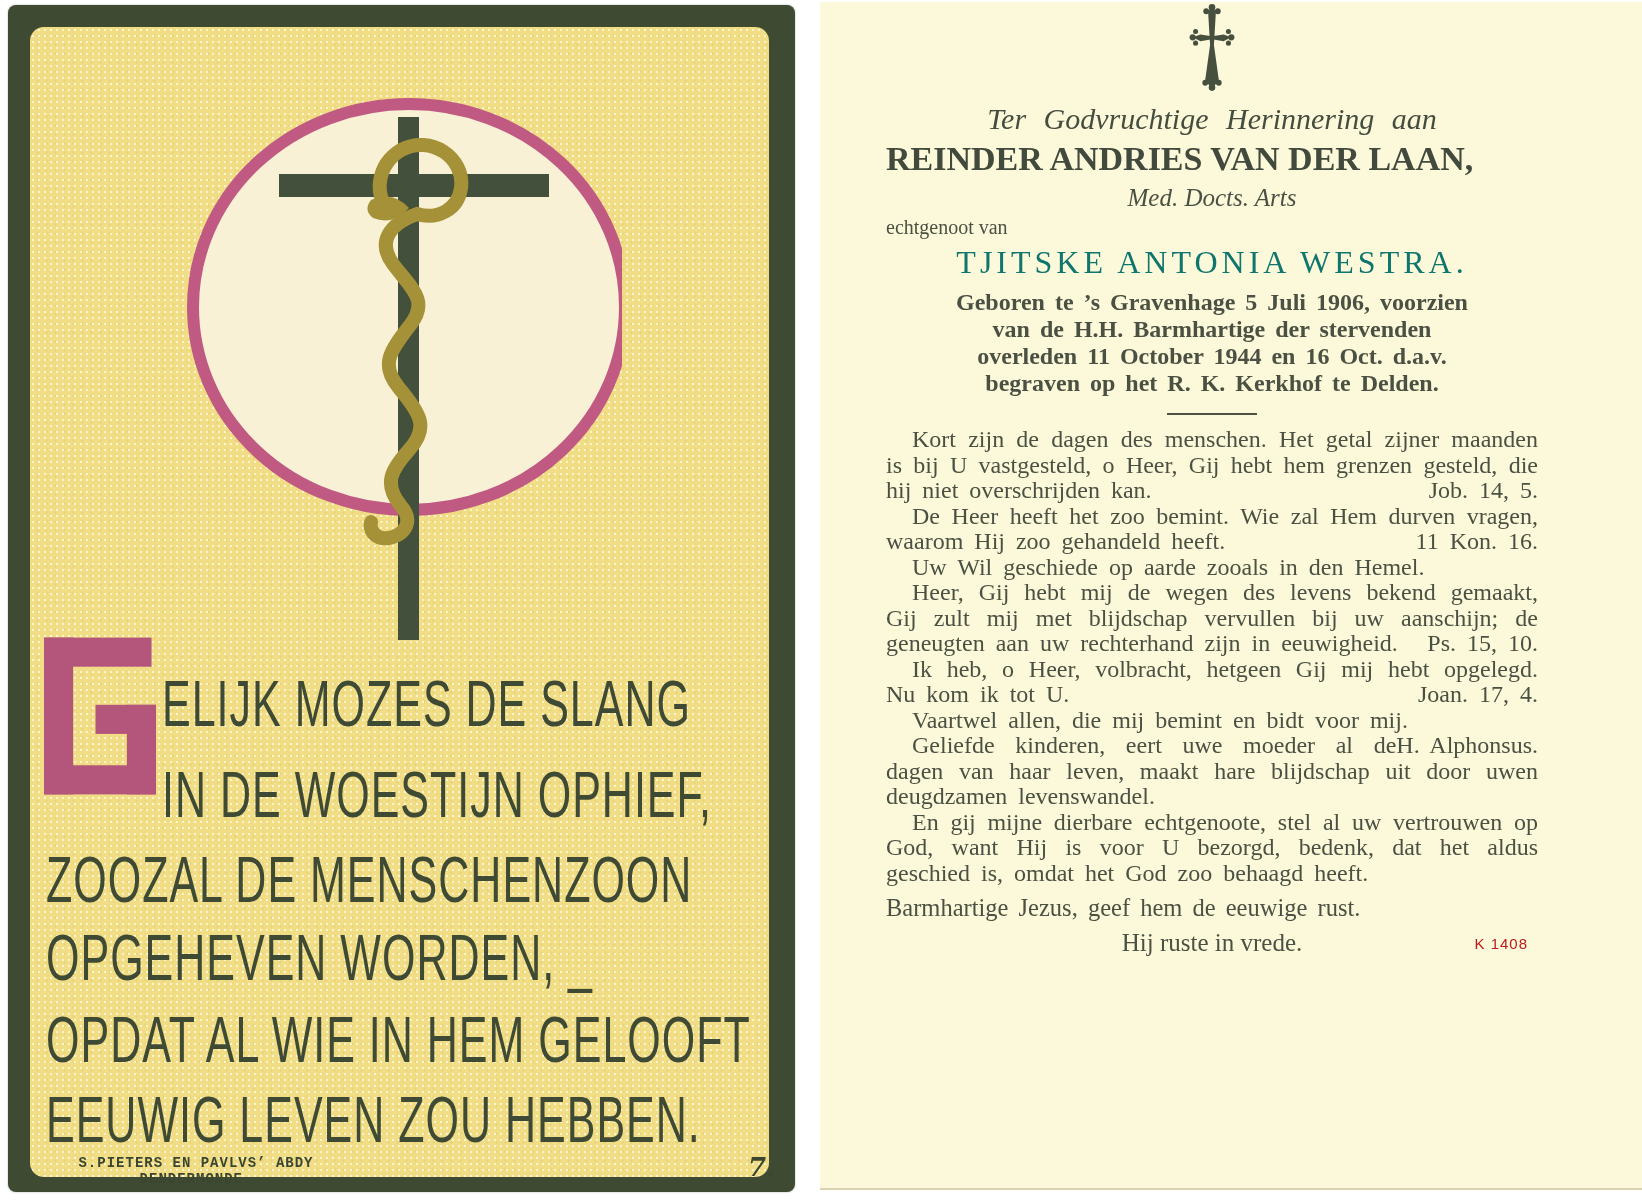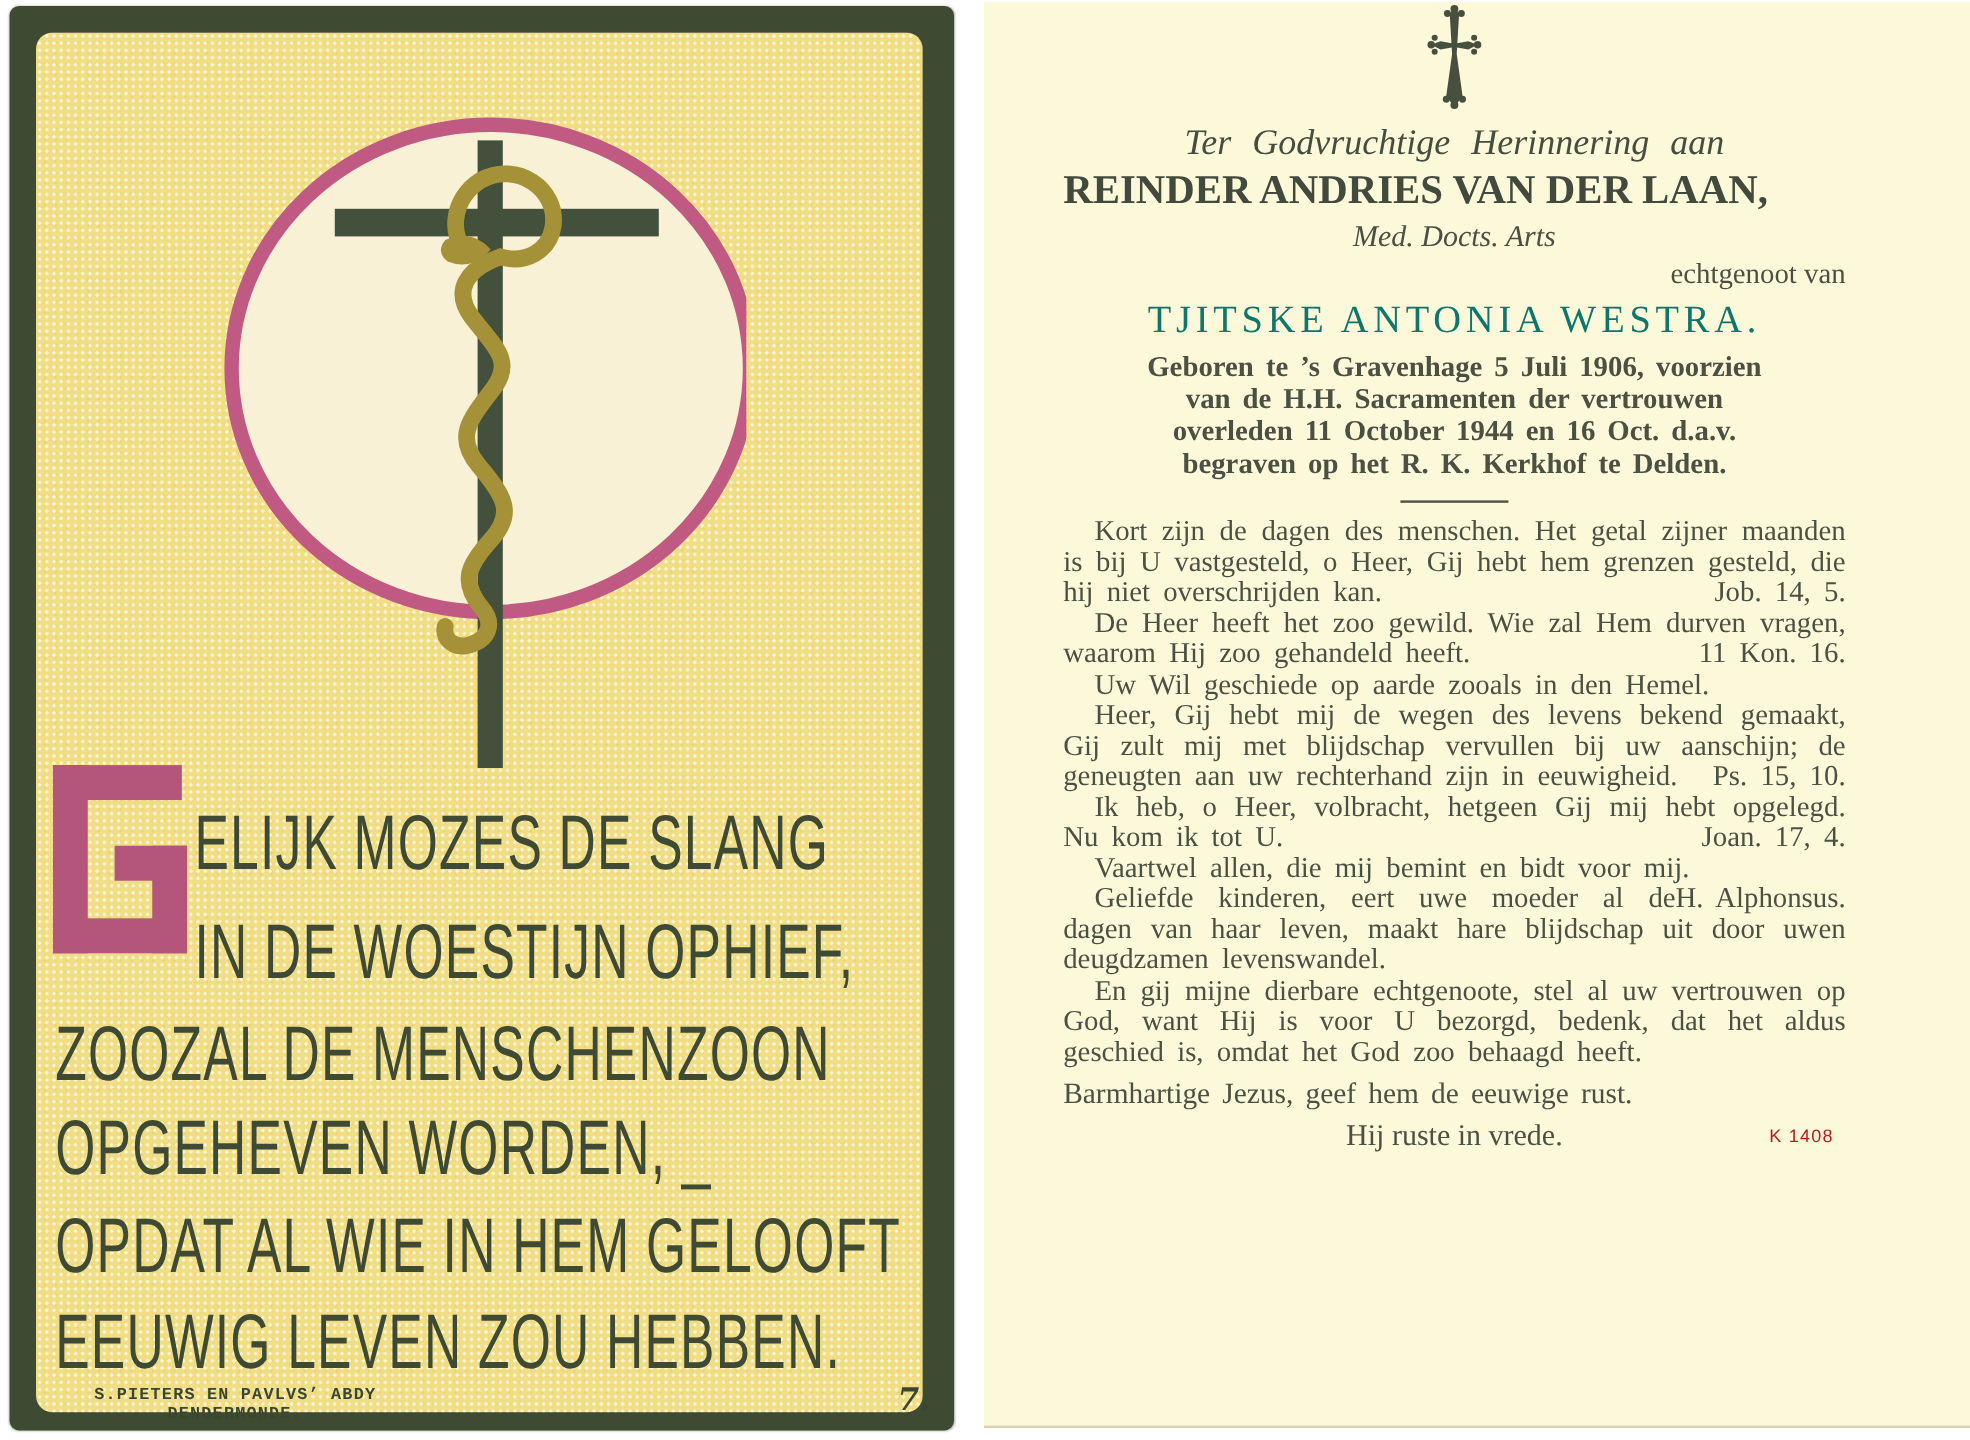--- a/index.html
+++ b/index.html
@@ -27,21 +27,21 @@
   
   .card-right{position:absolute;left:820px;top:2px;width:822px;height:1188px;
               background:#fcf8da;border-bottom:2px solid #d9d3b4;box-sizing:border-box;
               padding:0 104px 0 66px;color:#4b5142;}
   .rc-cross{display:block;margin:0 auto;width:58px;height:90px;}
   .memorial-line{margin-top:10px;text-align:center;font-style:italic;font-size:30px;
                  word-spacing:10px;color:#454d3f;}
   .deceased-name{margin-top:4px;font-weight:bold;font-size:34px;
                  color:#414a3c;white-space:nowrap;}
   .deceased-title{margin-top:6px;text-align:center;font-style:italic;font-size:25px;}
-  .spouse-of{margin-top:4px;text-align:right;font-size:24px;}
+  .spouse-of{margin-top:4px;text-align:left;font-size:20px;}
   .spouse-name{margin-top:5px;text-align:center;font-size:32px;letter-spacing:4px;
                color:#0f766e;white-space:nowrap;}
   .vitals{margin-top:8px;text-align:center;font-size:24px;line-height:27px;word-spacing:4px;font-weight:bold;}
   .divider{width:90px;height:2px;background:#4d5244;margin:16px auto 12px auto;}
   .para{margin:0;font-size:24px;line-height:25.5px;text-align:justify;
         text-indent:26px;word-spacing:5px;}
   .cite{float:right;text-indent:0;}
   .closing{margin-top:9px;font-size:24.5px;line-height:26px;text-indent:0;
            word-spacing:4px;}
   .final-row{position:relative;margin-top:8px;text-align:center;font-size:25px;}
@@ -119,29 +119,29 @@
     </svg>
 
     <div class="memorial-line">Ter Godvruchtige Herinnering aan</div>
     <div class="deceased-name">REINDER ANDRIES VAN DER LAAN,</div>
     <div class="deceased-title">Med. Docts. Arts</div>
     <div class="spouse-of">echtgenoot van</div>
     <div class="spouse-name">TJITSKE ANTONIA WESTRA.</div>
 
     <div class="vitals">
       <div>Geboren te ’s Gravenhage 5 Juli 1906, voorzien</div>
-      <div>van de H.H. Sacramenten der vertrouwen</div>
+      <div>van de H.H. Barmhartige der stervenden</div>
       <div>overleden 11 October 1944 en 16 Oct. d.a.v.</div>
       <div>begraven op het R. K. Kerkhof te Delden.</div>
     </div>
 
     <div class="divider"></div>
 
     <p class="para"><span>Kort zijn de dagen des menschen. Het getal zijner maanden is bij U vastgesteld, o Heer, Gij hebt hem grenzen gesteld, die hij niet overschrijden kan.</span><span class="cite">Job. 14, 5.</span></p>
-    <p class="para"><span>De Heer heeft het zoo gewild. Wie zal Hem durven vragen, waarom Hij zoo gehandeld heeft.</span><span class="cite">11 Kon. 16.</span></p>
+    <p class="para"><span>De Heer heeft het zoo bemint. Wie zal Hem durven vragen, waarom Hij zoo gehandeld heeft.</span><span class="cite">11 Kon. 16.</span></p>
     <p class="para"><span>Uw Wil geschiede op aarde zooals in den Hemel.</span><span class="cite"></span></p>
     <p class="para"><span>Heer, Gij hebt mij de wegen des levens bekend gemaakt, Gij zult mij met blijdschap vervullen bij uw aanschijn; de geneugten aan uw rechterhand zijn in eeuwigheid.</span><span class="cite">Ps. 15, 10.</span></p>
     <p class="para"><span>Ik heb, o Heer, volbracht, hetgeen Gij mij hebt opgelegd. Nu kom ik tot U.</span><span class="cite">Joan. 17, 4.</span></p>
     <p class="para"><span>Vaartwel allen, die mij bemint en bidt voor mij.</span><span class="cite">H. Alphonsus.</span></p>
     <p class="para"><span>Geliefde kinderen, eert uwe moeder al de dagen van haar leven, maakt hare blijdschap uit door uwen deugdzamen levenswandel.</span><span class="cite"></span></p>
     <p class="para"><span>En gij mijne dierbare echtgenoote, stel al uw vertrouwen op God, want Hij is voor U bezorgd, bedenk, dat het aldus geschied is, omdat het God zoo behaagd heeft.</span><span class="cite"></span></p>
 
     <p class="para closing">Barmhartige Jezus, geef hem de eeuwige rust.</p>
 
     <div class="final-row">

